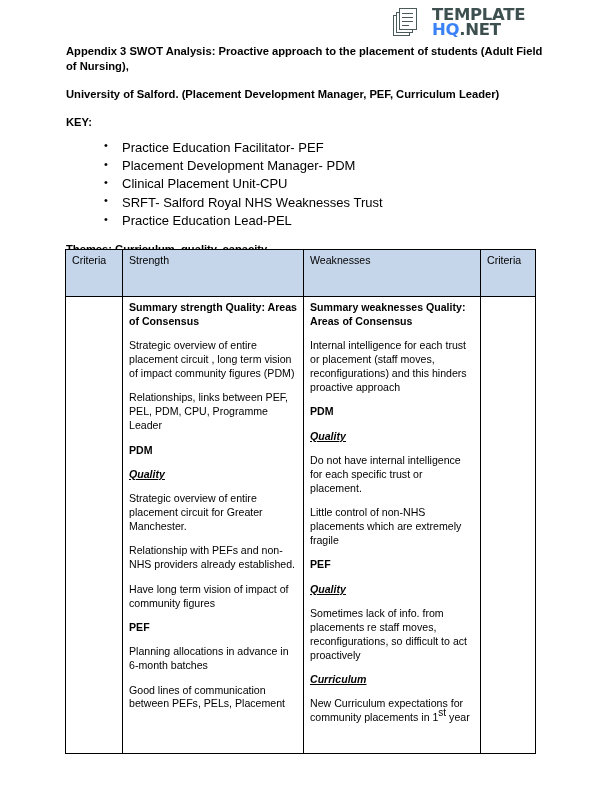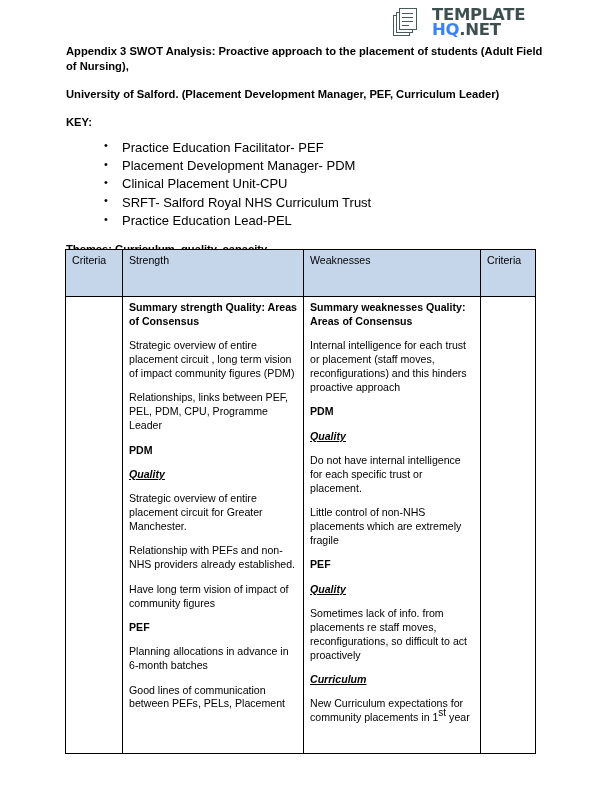--- a/index.html
+++ b/index.html
@@ -171,21 +171,21 @@
   <div class="spacer-13"></div>
 
   <p class="para">KEY:</p>
 
   <div class="spacer-9"></div>
 
   <ul class="key-list">
     <li>Practice Education Facilitator- PEF</li>
     <li>Placement Development Manager- PDM</li>
     <li>Clinical Placement Unit-CPU</li>
-    <li>SRFT- Salford Royal NHS Curriculum Trust</li>
+    <li>SRFT- Salford Royal NHS Weaknesses Trust</li>
     <li>Practice Education Lead-PEL</li>
   </ul>
 
   <div class="spacer-11"></div>
 
   <p class="para">Themes: Curriculum, quality, capacity</p>
 </div>
 
 <table class="swot">
   <colgroup>

